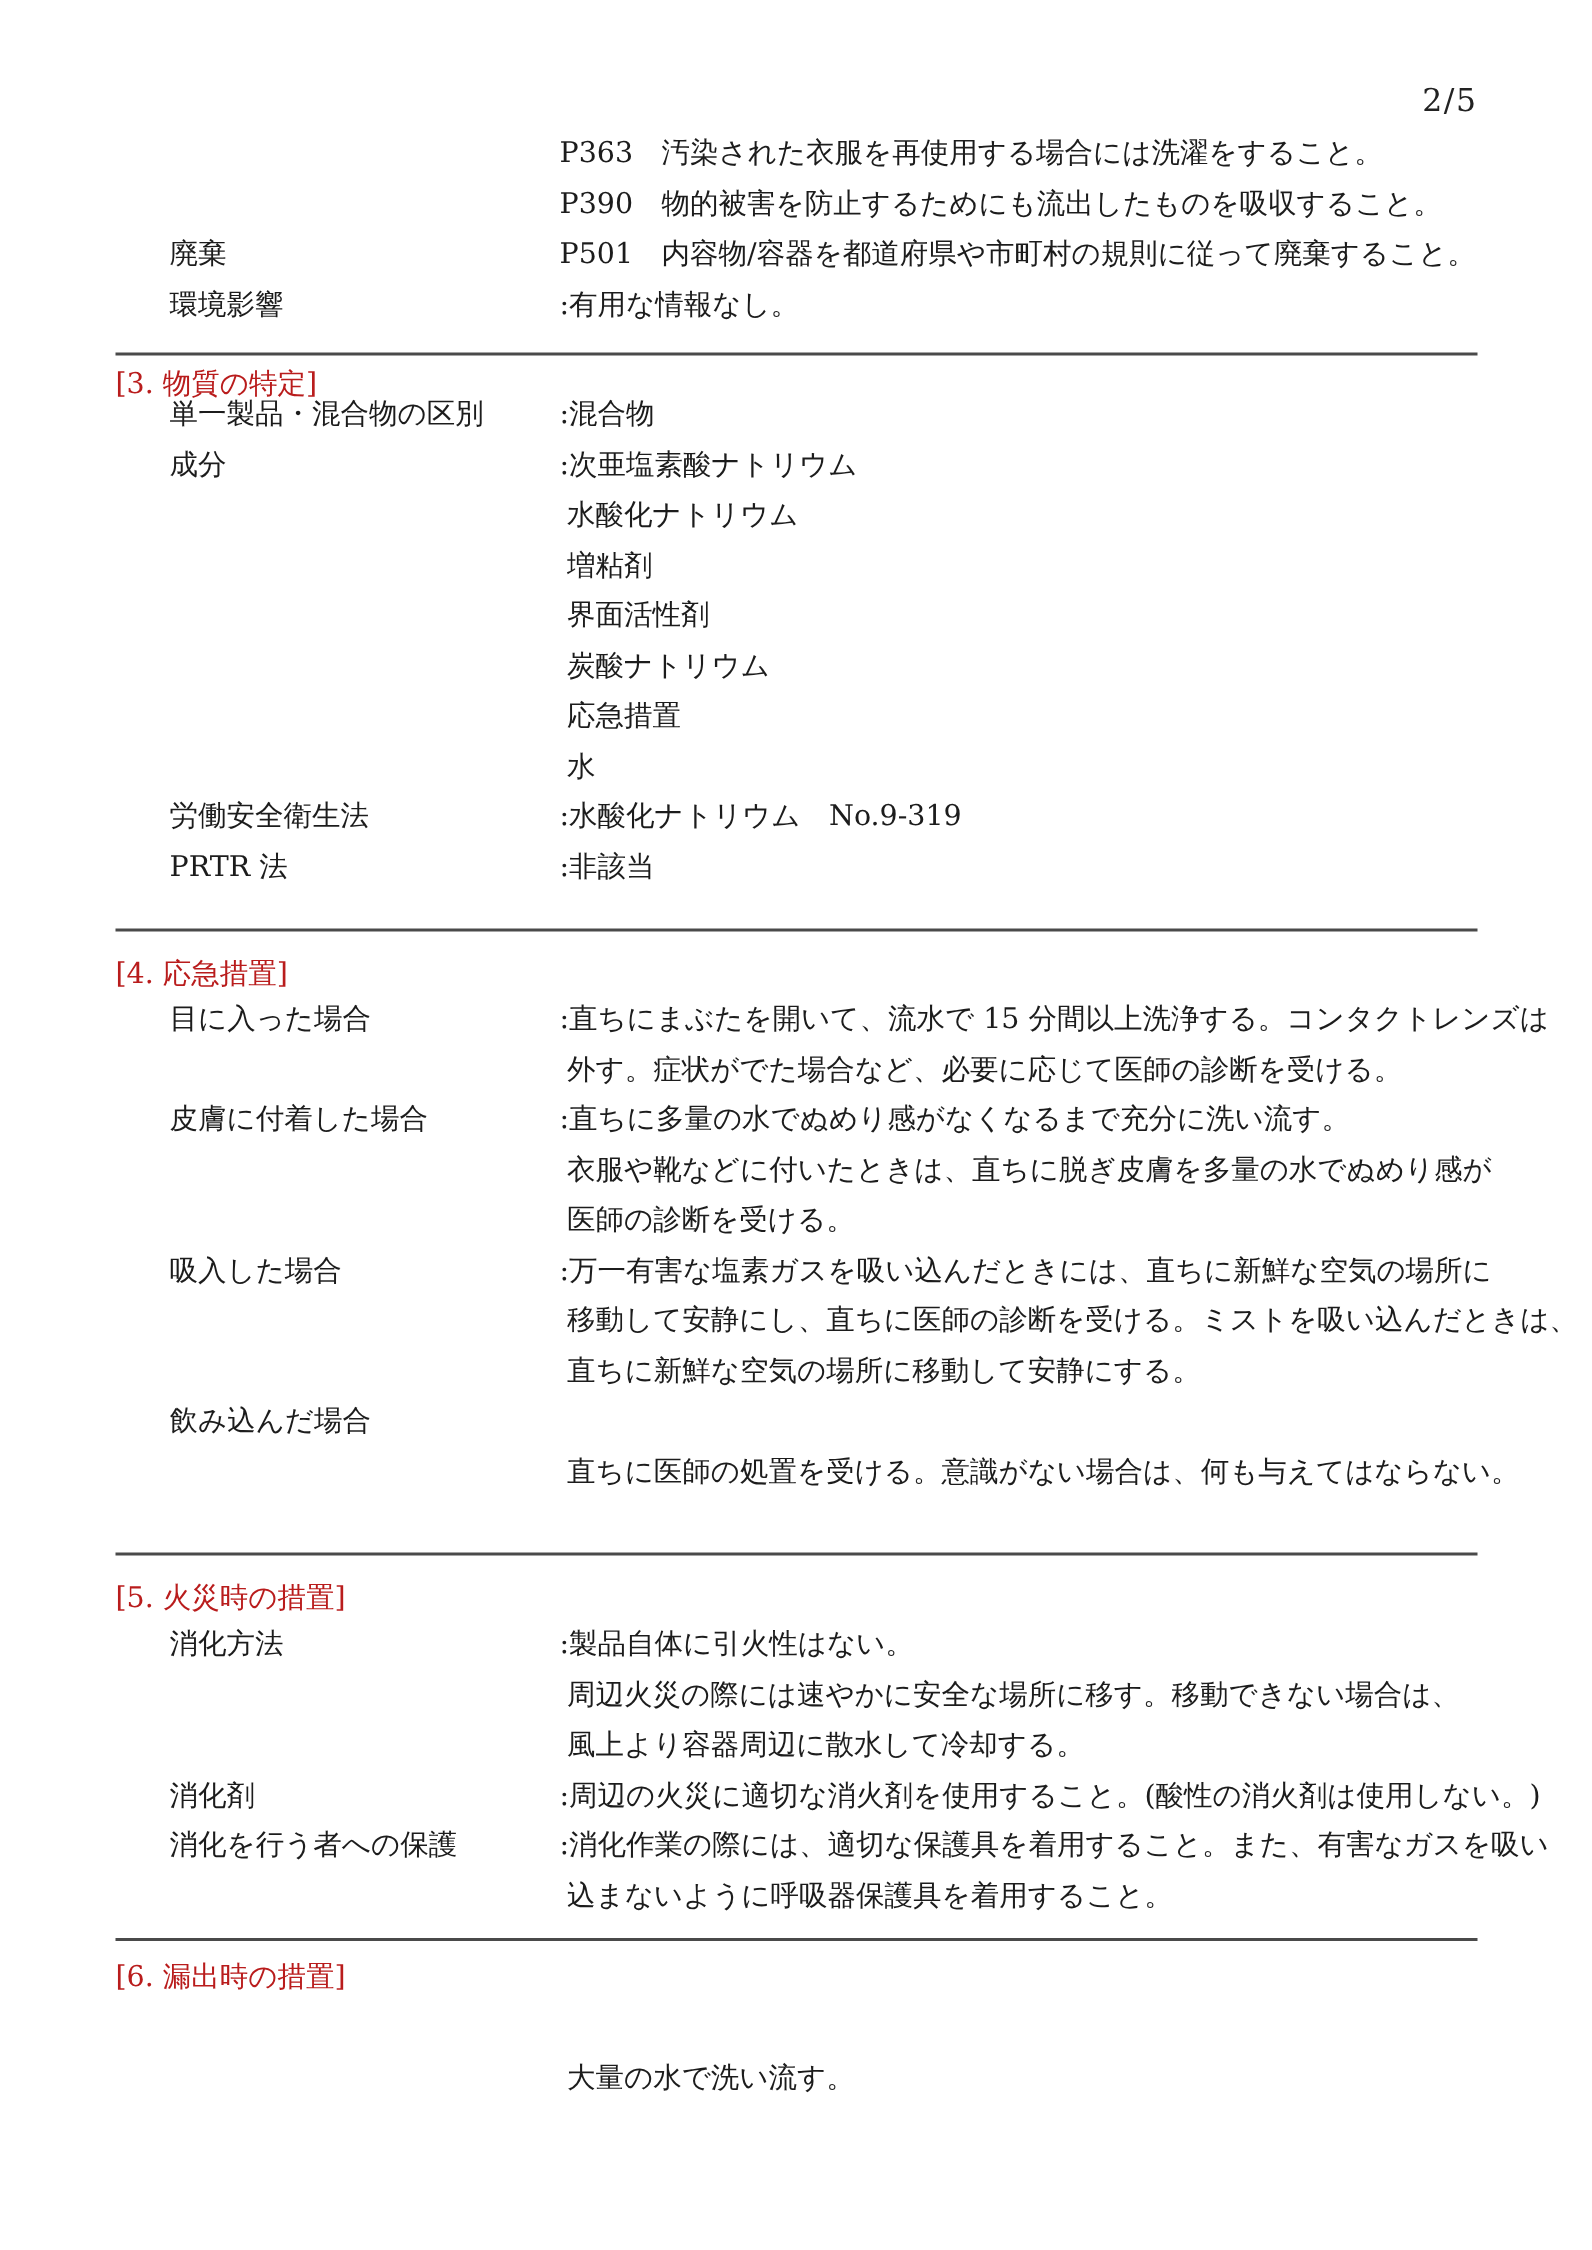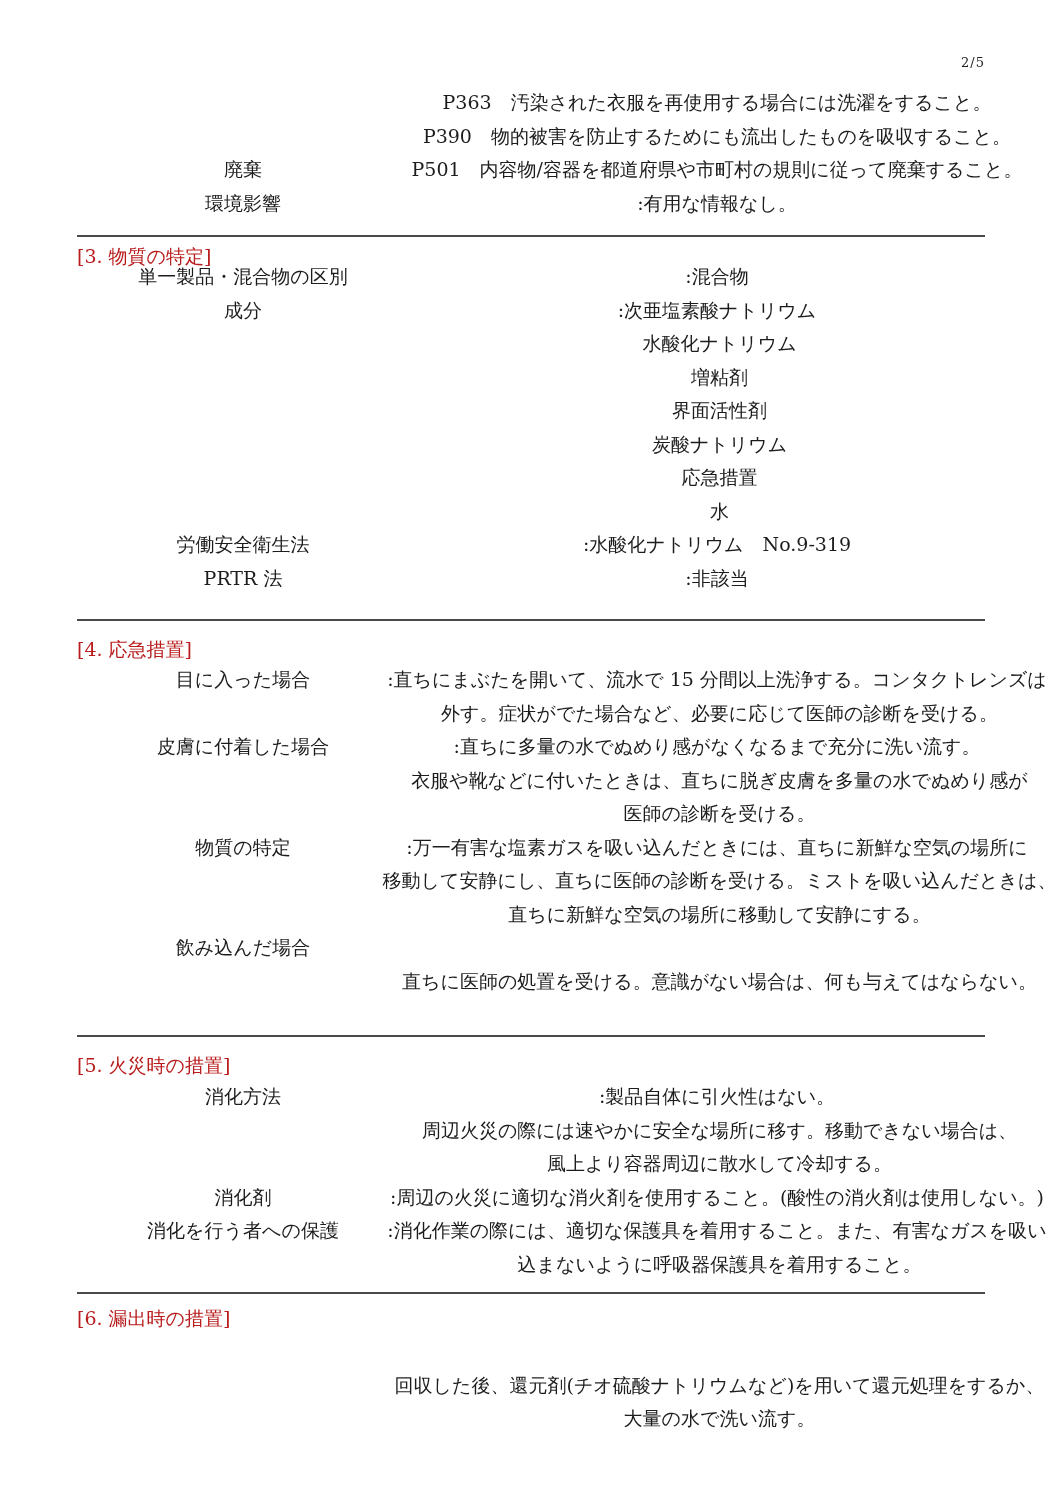--- a/index.html
+++ b/index.html
@@ -6,32 +6,32 @@
   .page{
     position:relative;
     width:1061px;height:1500px;
     background:#ffffff;
     font-family:"DejaVu Serif","Liberation Serif",serif;
     font-size:19px;color:#1c1c1c;
     overflow:hidden;
   }
   .pagenum{
     position:absolute;top:55px;right:76px;
-    font-size:13px;letter-spacing:1px;color:#222;
+    font-size:21px;letter-spacing:1px;color:#222;
   }
   .rule{
     position:absolute;left:77px;width:908px;height:0;
     border:none;border-top:2px solid #4a4a4a;margin:0;
   }
   .heading{
     position:absolute;left:77px;
     line-height:33.5px;white-space:nowrap;color:#b91c1c;text-align:center;
   }
   .sec{
-    position:absolute;left:77px;right:0;text-align:center;
+    position:absolute;left:77px;right:0;
   }
   .line{display:flex;height:33.5px;line-height:33.5px;white-space:nowrap;}
   .lbl{flex:none;width:296px;box-sizing:border-box;padding-left:36px;}
   .v0{flex:1;}
   .vc{flex:1;margin-left:301px;}
 </style>
 </head>
 <body>
 
 <div class="page">
@@ -112,21 +112,21 @@
         <span class="lbl">皮膚に付着した場合</span>
         <span class="v0">:直ちに多量の水でぬめり感がなくなるまで充分に洗い流す。</span>
       </div>
     <div class="line">
         <span class="vc">衣服や靴などに付いたときは、直ちに脱ぎ皮膚を多量の水でぬめり感が</span>
       </div>
     <div class="line">
         <span class="vc">医師の診断を受ける。</span>
       </div>
     <div class="line">
-        <span class="lbl">物質の特定</span>
+        <span class="lbl">吸入した場合</span>
         <span class="v0">:万一有害な塩素ガスを吸い込んだときには、直ちに新鮮な空気の場所に</span>
       </div>
     <div class="line">
         <span class="vc">移動して安静にし、直ちに医師の診断を受ける。ミストを吸い込んだときは、</span>
       </div>
     <div class="line">
         <span class="vc">直ちに新鮮な空気の場所に移動して安静にする。</span>
       </div>
     <div class="line">
         <span class="lbl">飲み込んだ場合</span>
@@ -164,20 +164,17 @@
   </div>
 
   <hr class="rule" style="top:1292px">
 
   <div class="heading" style="top:1302px">[6. 漏出時の措置]</div>
   <div class="sec" style="top:1335px">
     <div class="line">
         <span class="lbl"></span>
       </div>
     <div class="line">
-        <span class="vc">回収した後、還元剤(チオ硫酸ナトリウムなど)を用いて還元処理をするか、</span>
-      </div>
-    <div class="line">
         <span class="vc">大量の水で洗い流す。</span>
       </div>
   </div>
 
 </div>
 
 </body></html>

